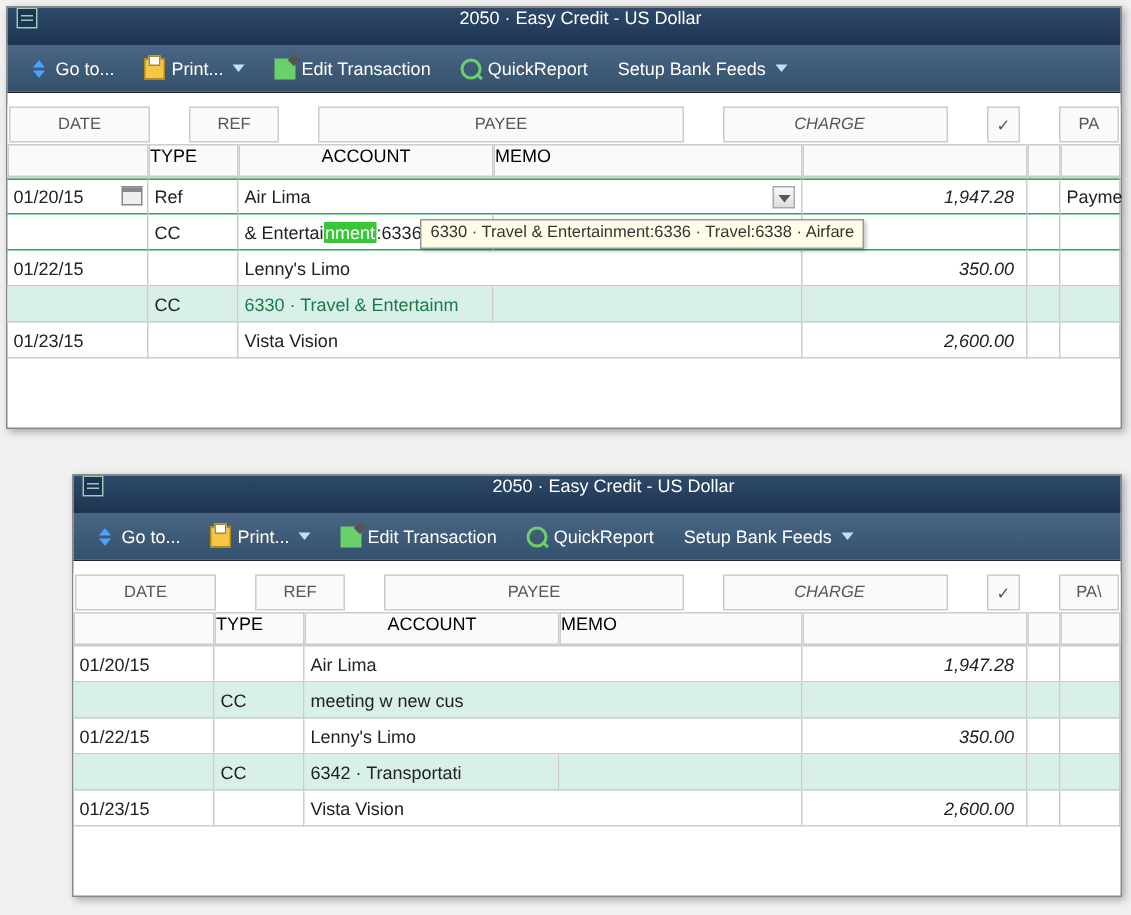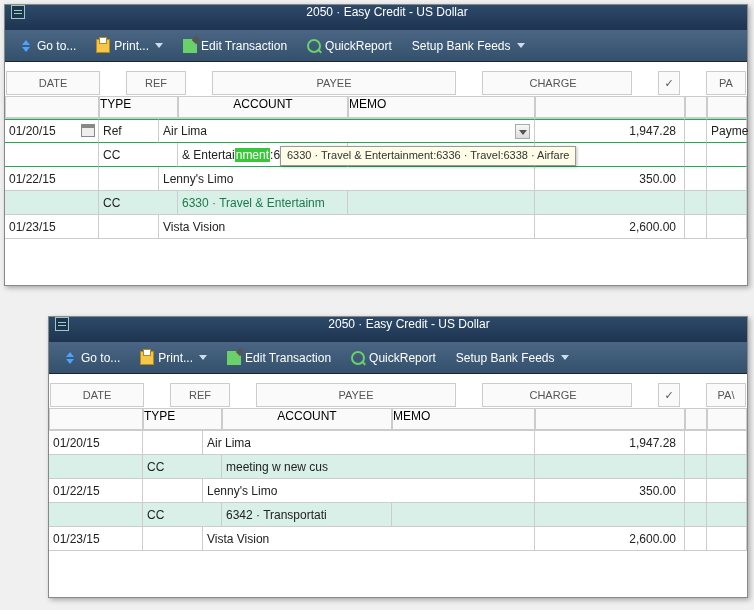--- a/index.html
+++ b/index.html
@@ -77,23 +77,23 @@
   .headers .col, .row .col {
     border:1px solid #ccc; height:24px; display:flex; align-items:center; justify-content:center;
     color:#555; font-size:11px;
   }
   .headers .col { background:#fafafa; margin:1px; }
   .row { display:flex; height:24px;border-radius:11px; }
   .row .col { border:0; border-right:1px solid #ccc; border-bottom:1px solid #ccc; justify-content:flex-start; padding:0 4px; color:#222; font-size:12px; }
   .row.sub .col { background:#d8f0e8; }
   .grid { border-top:1px solid #ccc; }
   .c-date{ width:94px; } .c-ref{ width:60px; } .c-payee{ flex:1; }
-  .c-charge{ width:150px; justify-content:flex-end !important; padding-right:8px !important; }
+  .c-charge{ width:150px; justify-content:flex-end !important; padding-right:8px !important;font-style:italic; }
   .c-chk{ width:22px; justify-content:center !important; } .c-pay{ width:40px; }
-  .c-type{ width:79px; } .c-account{ width:170px;text-align:center; } .c-memo{ flex:1; }
+  .c-type{ width:60px; } .c-account{ width:170px;text-align:center; } .c-memo{ flex:1; }
   .c-charge-s{ width:150px; } .c-chk-s{ width:22px; } .c-pay-s{ width:40px; }
   .header2 { display:flex; }
   .header2 .col { background:#fafafa; margin:0; border:1px solid #ccc; height:22px; }
 
   .calicon { width:14px; height:13px; background:#eee; border:1px solid #888; display:inline-block; position:absolute; right:3px; top:4px; }
   .calicon:before{ content:""; position:absolute; left:0; right:0; top:0; height:3px; background:#888; }
 
   .active-row .col { border-top:1px solid #2a5; border-bottom:1px solid #2a5; }
   .active-sub .col { border-bottom:1px solid #2a5; }
   .hl { background:#39c739; color:#fff; padding:0 1px; }

